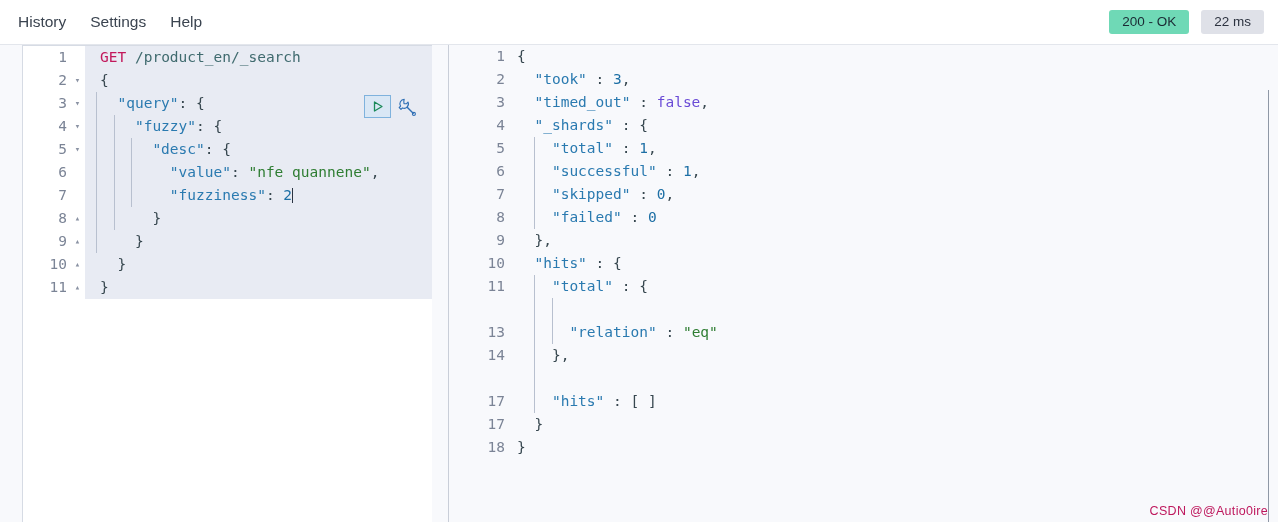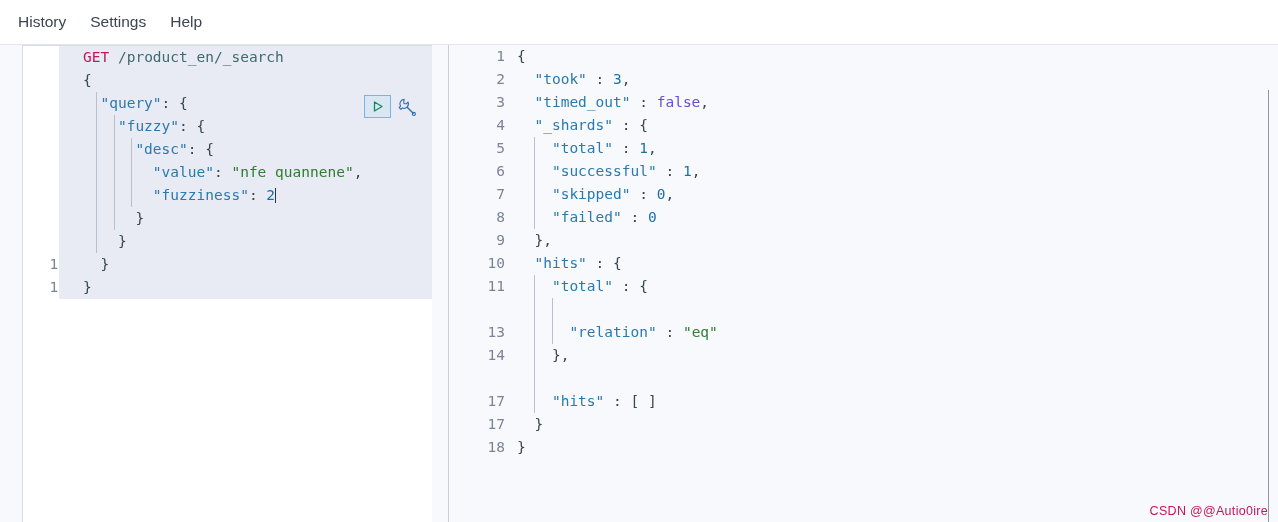--- a/index.html
+++ b/index.html
@@ -77,21 +77,21 @@
 
   .fold{
     position:absolute;right:-9px;top:0;height:23px;width:9px;
     color:#8b93a4;font-size:9px;line-height:23px;text-align:center;
   }
 
   .code{
     position:absolute;top:0;height:23px;
     box-sizing:border-box;
   }
-  #request-editor .code{left:36px;right:0;background:#e8ebf3;padding-left:24px;}
+  #request-editor .code{left:62px;right:0;background:#e8ebf3;padding-left:15px;}
   #response-editor .code{left:62px;right:0;background:#f8f9fc;padding-left:6px;}
 
   
   .guide{position:absolute;width:1px;background:#b8c0cf;}
 
   
   .t-verb{color:#c2185b;}
   .t-path{color:#3f6a6e;}
   .t-key{color:#2a7ab0;}
   .t-str{color:#2e7d32;}
@@ -133,20 +133,24 @@
   }
 </style>
 </head>
 <body>
 
 <div id="header">
   <div id="menu">
     <span class="menu-item">History</span>
     <span class="menu-item">Settings</span>
     <span class="menu-item">Help</span>
+  </div>
+  <div id="status-area">
+    <span id="status-badge">200 - OK</span>
+    <span id="time-badge">22 ms</span>
   </div>
 </div>
 
 <div id="stage">
 
   <div class="editor" id="request-editor">
     <div class="code-rows" id="request-rows" style="height: 253px;">
         <div class="row" style="top: 0px; position: absolute; left: 0px; right: 0px;"><div class="gutter">1</div><div class="code"><span class="t-verb">GET</span> <span class="t-path">/product_en/_search</span></div></div>
         <div class="row" style="top: 23px; position: absolute; left: 0px; right: 0px;"><div class="gutter">2<span class="fold">▾</span></div><div class="code"><span class="t-punc">{</span></div></div>
         <div class="row" style="top: 46px; position: absolute; left: 0px; right: 0px;"><div class="gutter">3<span class="fold">▾</span></div><div class="code">  <span class="t-key">"query"</span><span class="t-punc">:</span> <span class="t-punc">{</span></div></div>

